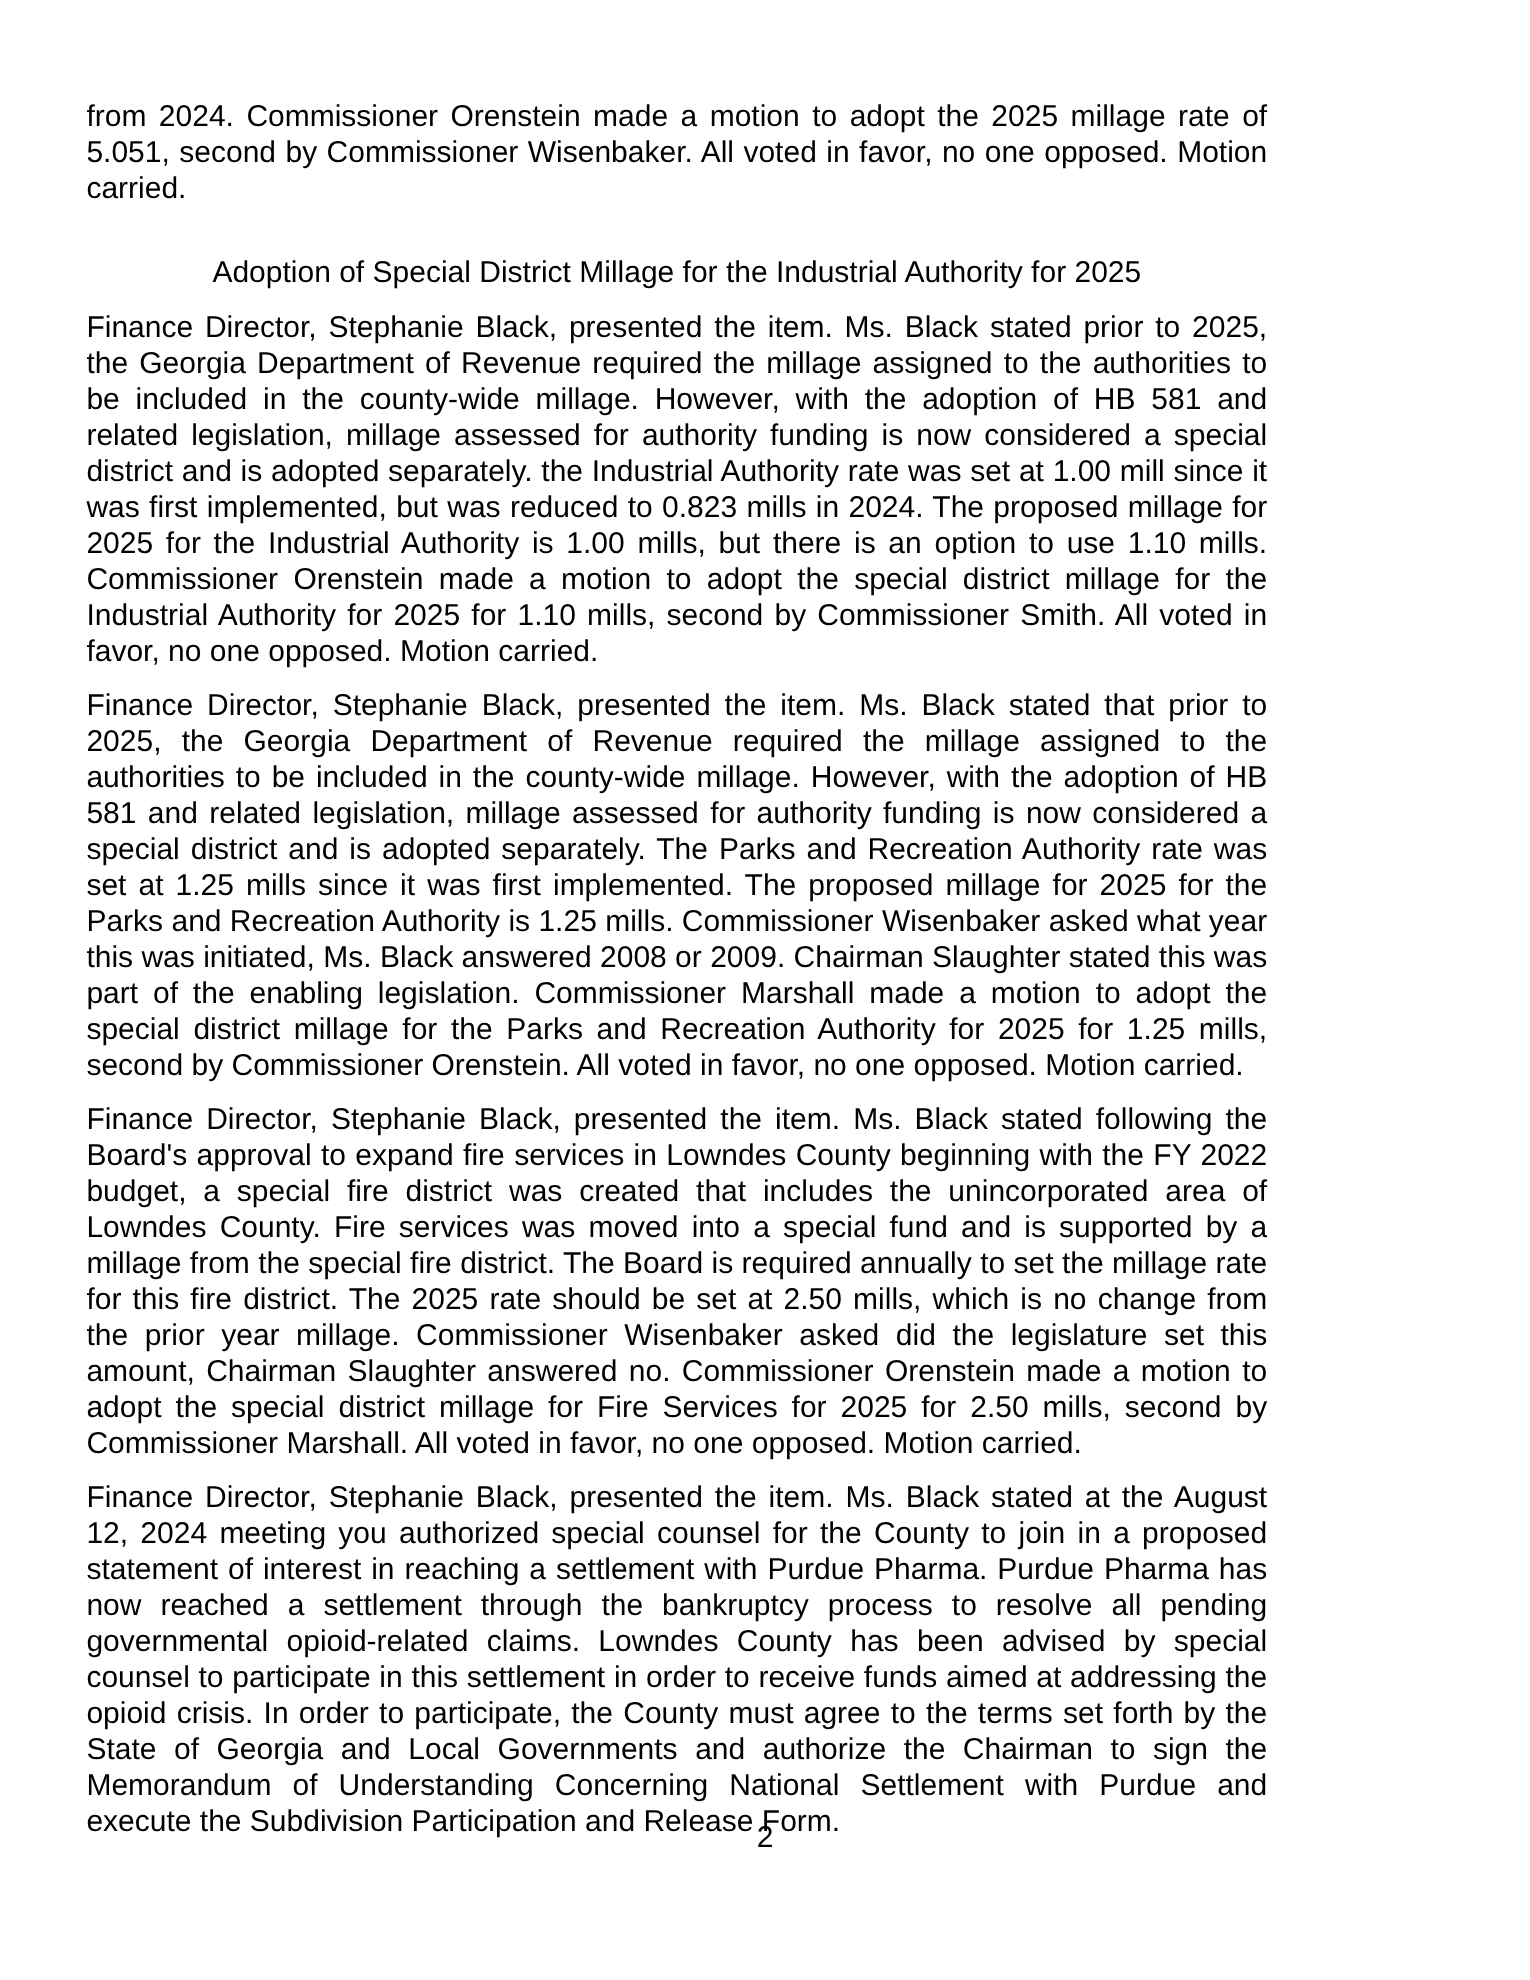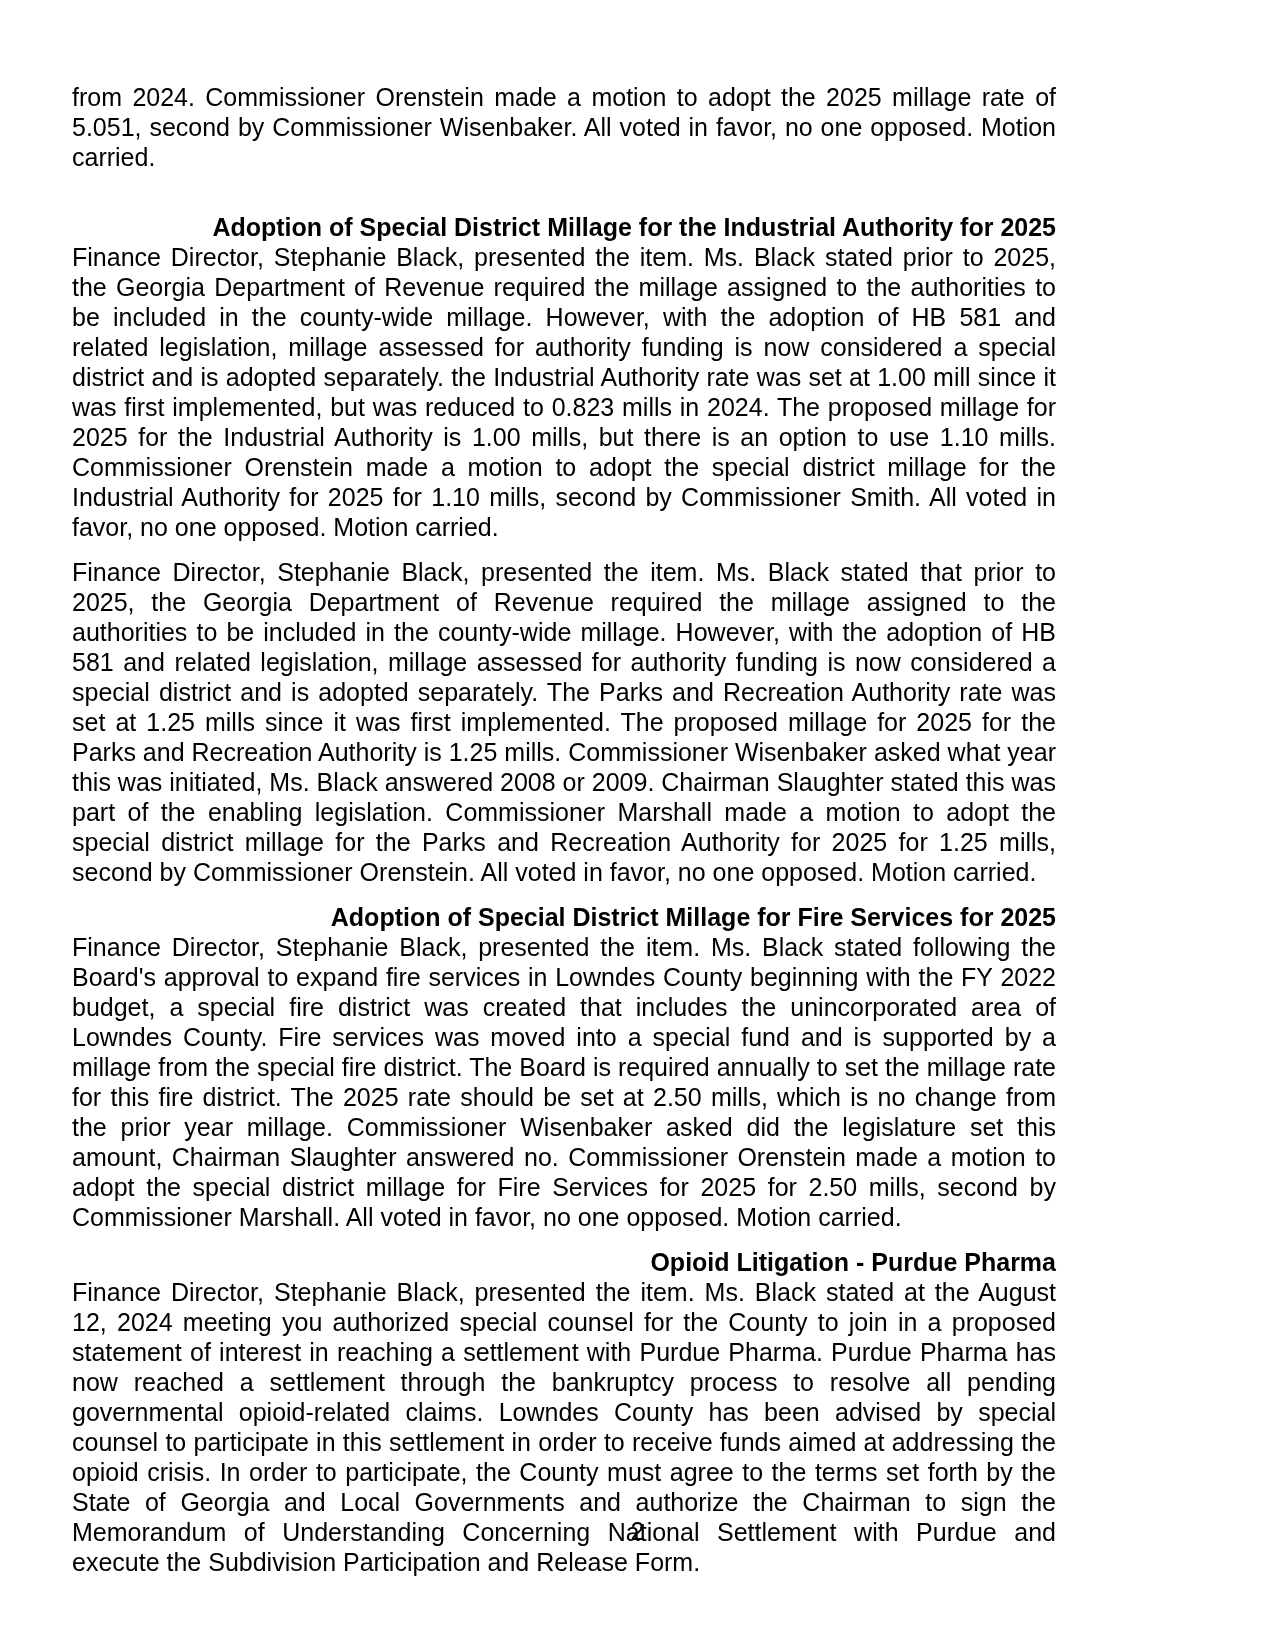--- a/index.html
+++ b/index.html
@@ -29,25 +29,25 @@
     text-align: justify;
     text-justify: inter-word;
   }
   .section {
     margin-top: 15px;
   }
   .section.first {
     margin-top: 40px;
   }
   .heading {
-    margin: 0;
+    margin: 16px;
     font-size: 25px;
     line-height: 30px;
-    font-weight: bold;
-    text-align: right;
+    font-weight: normal;
+    text-align: center;
   }
   .footer {
     position: absolute;
     top: 1516px;
     left: 0;
     width: 1275px;
     text-align: center;
     line-height: 30px;
   }
 </style>
@@ -61,24 +61,22 @@
   <div class="section first">
     <h2 class="heading">Adoption of Special District Millage for the Industrial Authority for 2025</h2>
     <p class="para">Finance Director, Stephanie Black, presented the item. Ms. Black stated prior to 2025, the Georgia Department of Revenue required the millage assigned to the authorities to be included in the county-wide millage. However, with the adoption of HB 581 and related legislation, millage assessed for authority funding is now considered a special district and is adopted separately. the Industrial Authority rate was set at 1.00 mill since it was first implemented, but was reduced to 0.823 mills in 2024. The proposed millage for 2025 for the Industrial Authority is 1.00 mills, but there is an option to use 1.10 mills. Commissioner Orenstein made a motion to adopt the special district millage for the Industrial Authority for 2025 for 1.10 mills, second by Commissioner Smith. All voted in favor, no one opposed. Motion carried.</p>
   </div>
 
   <div class="section">
     <p class="para">Finance Director, Stephanie Black, presented the item. Ms. Black stated that prior to 2025, the Georgia Department of Revenue required the millage assigned to the authorities to be included in the county-wide millage. However, with the adoption of HB 581 and related legislation, millage assessed for authority funding is now considered a special district and is adopted separately. The Parks and Recreation Authority rate was set at 1.25 mills since it was first implemented. The proposed millage for 2025 for the Parks and Recreation Authority is 1.25 mills. Commissioner Wisenbaker asked what year this was initiated, Ms. Black answered 2008 or 2009. Chairman Slaughter stated this was part of the enabling legislation. Commissioner Marshall made a motion to adopt the special district millage for the Parks and Recreation Authority for 2025 for 1.25 mills, second by Commissioner Orenstein. All voted in favor, no one opposed. Motion carried.</p>
   </div>
 
   <div class="section">
-    <h2 class="heading">Adoption of Special District Millage for Fire Services for 2025</h2>
     <p class="para">Finance Director, Stephanie Black, presented the item. Ms. Black stated following the Board's approval to expand fire services in Lowndes County beginning with the FY 2022 budget, a special fire district was created that includes the unincorporated area of Lowndes County. Fire services was moved into a special fund and is supported by a millage from the special fire district. The Board is required annually to set the millage rate for this fire district. The 2025 rate should be set at 2.50 mills, which is no change from the prior year millage. Commissioner Wisenbaker asked did the legislature set this amount, Chairman Slaughter answered no. Commissioner Orenstein made a motion to adopt the special district millage for Fire Services for 2025 for 2.50 mills, second by Commissioner Marshall. All voted in favor, no one opposed. Motion carried.</p>
   </div>
 
   <div class="section">
-    <h2 class="heading">Opioid Litigation - Purdue Pharma</h2>
     <p class="para">Finance Director, Stephanie Black, presented the item. Ms. Black stated at the August 12, 2024 meeting you authorized special counsel for the County to join in a proposed statement of interest in reaching a settlement with Purdue Pharma. Purdue Pharma has now reached a settlement through the bankruptcy process to resolve all pending governmental opioid-related claims. Lowndes County has been advised by special counsel to participate in this settlement in order to receive funds aimed at addressing the opioid crisis. In order to participate, the County must agree to the terms set forth by the State of Georgia and Local Governments and authorize the Chairman to sign the Memorandum of Understanding Concerning National Settlement with Purdue and execute the Subdivision Participation and Release Form.</p>
   </div>
 
 </div>
 
 <div class="footer">2</div>
 
 </body></html>

